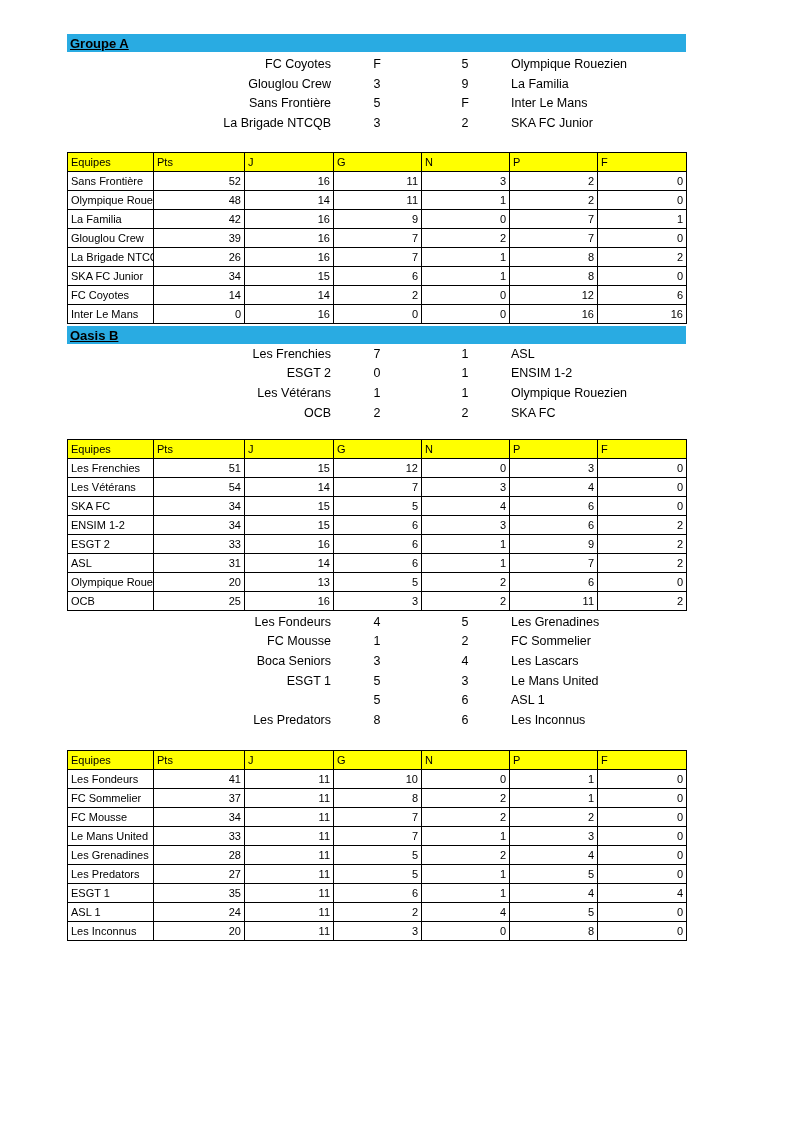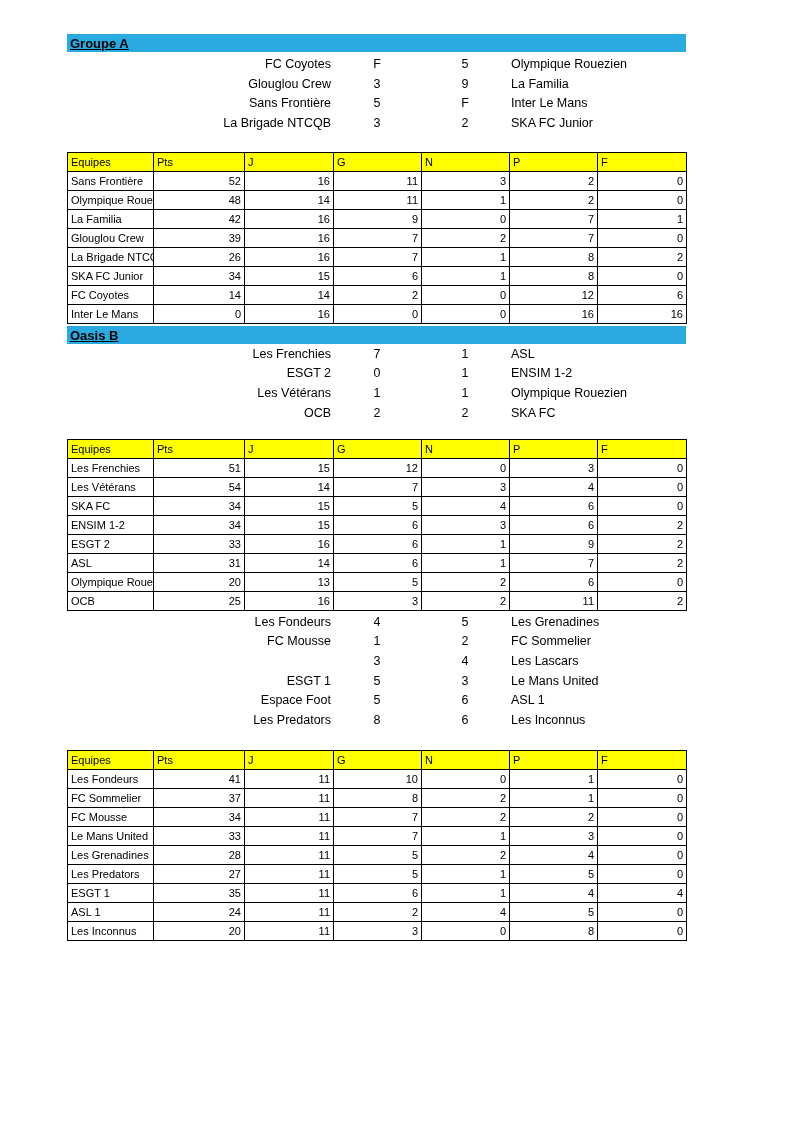--- a/index.html
+++ b/index.html
@@ -352,34 +352,34 @@
   </div>
 
   <div class="match-row">
     <span class="m-home">FC Mousse</span>
     <span class="m-s1">1</span>
     <span class="m-s2">2</span>
     <span class="m-away">FC Sommelier</span>
   </div>
 
   <div class="match-row">
+    <span class="m-home">Boca Seniors</span>
     <span class="m-s1">3</span>
     <span class="m-s2">4</span>
     <span class="m-away">Les Lascars</span>
   </div>
 
   <div class="match-row">
     <span class="m-home">ESGT 1</span>
     <span class="m-s1">5</span>
     <span class="m-s2">3</span>
     <span class="m-away">Le Mans United</span>
   </div>
 
   <div class="match-row">
-    <span class="m-home">Espace Foot</span>
     <span class="m-s1">5</span>
     <span class="m-s2">6</span>
     <span class="m-away">ASL 1</span>
   </div>
 
   <div class="match-row">
     <span class="m-home">Les Predators</span>
     <span class="m-s1">8</span>
     <span class="m-s2">6</span>
     <span class="m-away">Les Inconnus</span>

